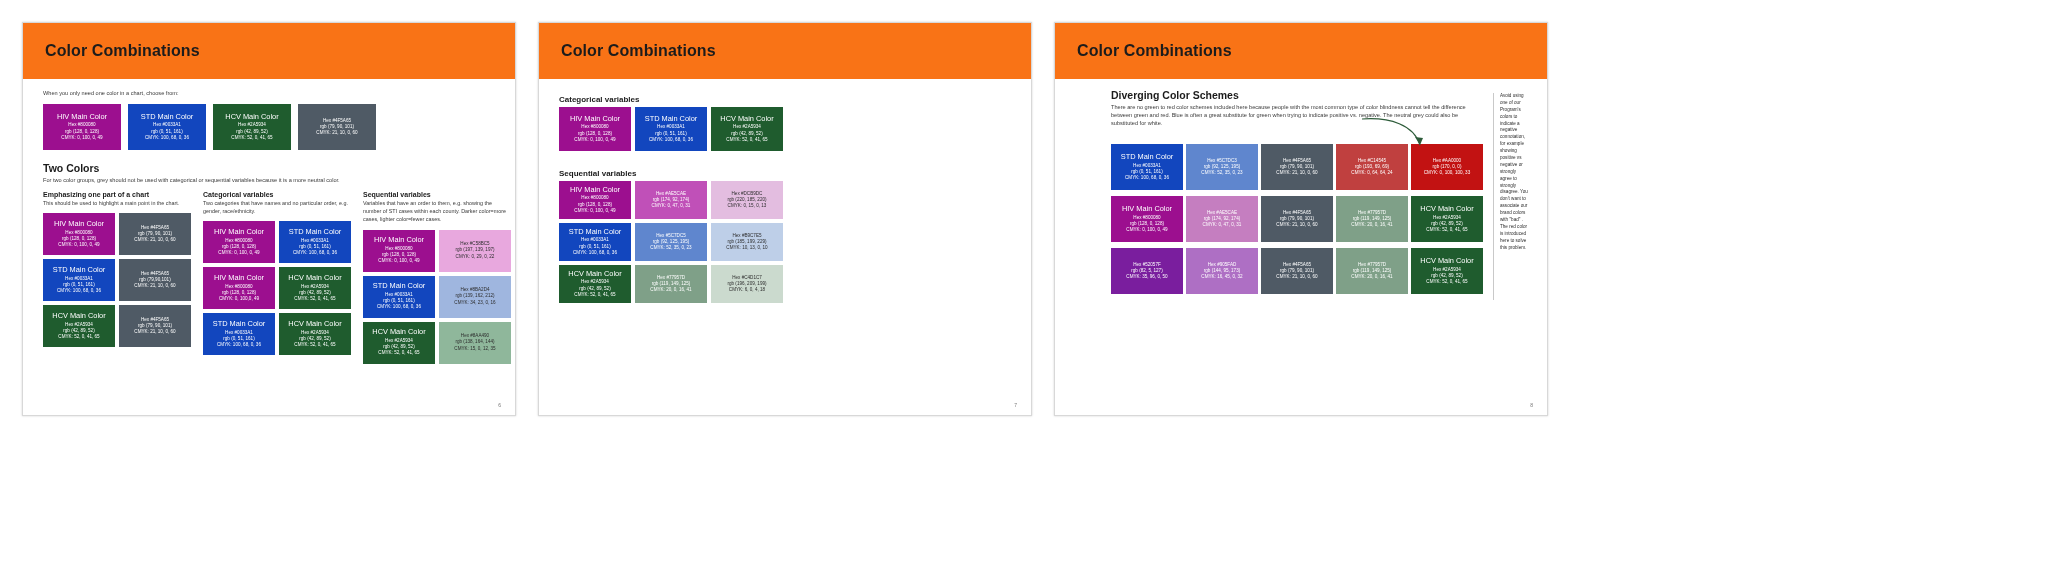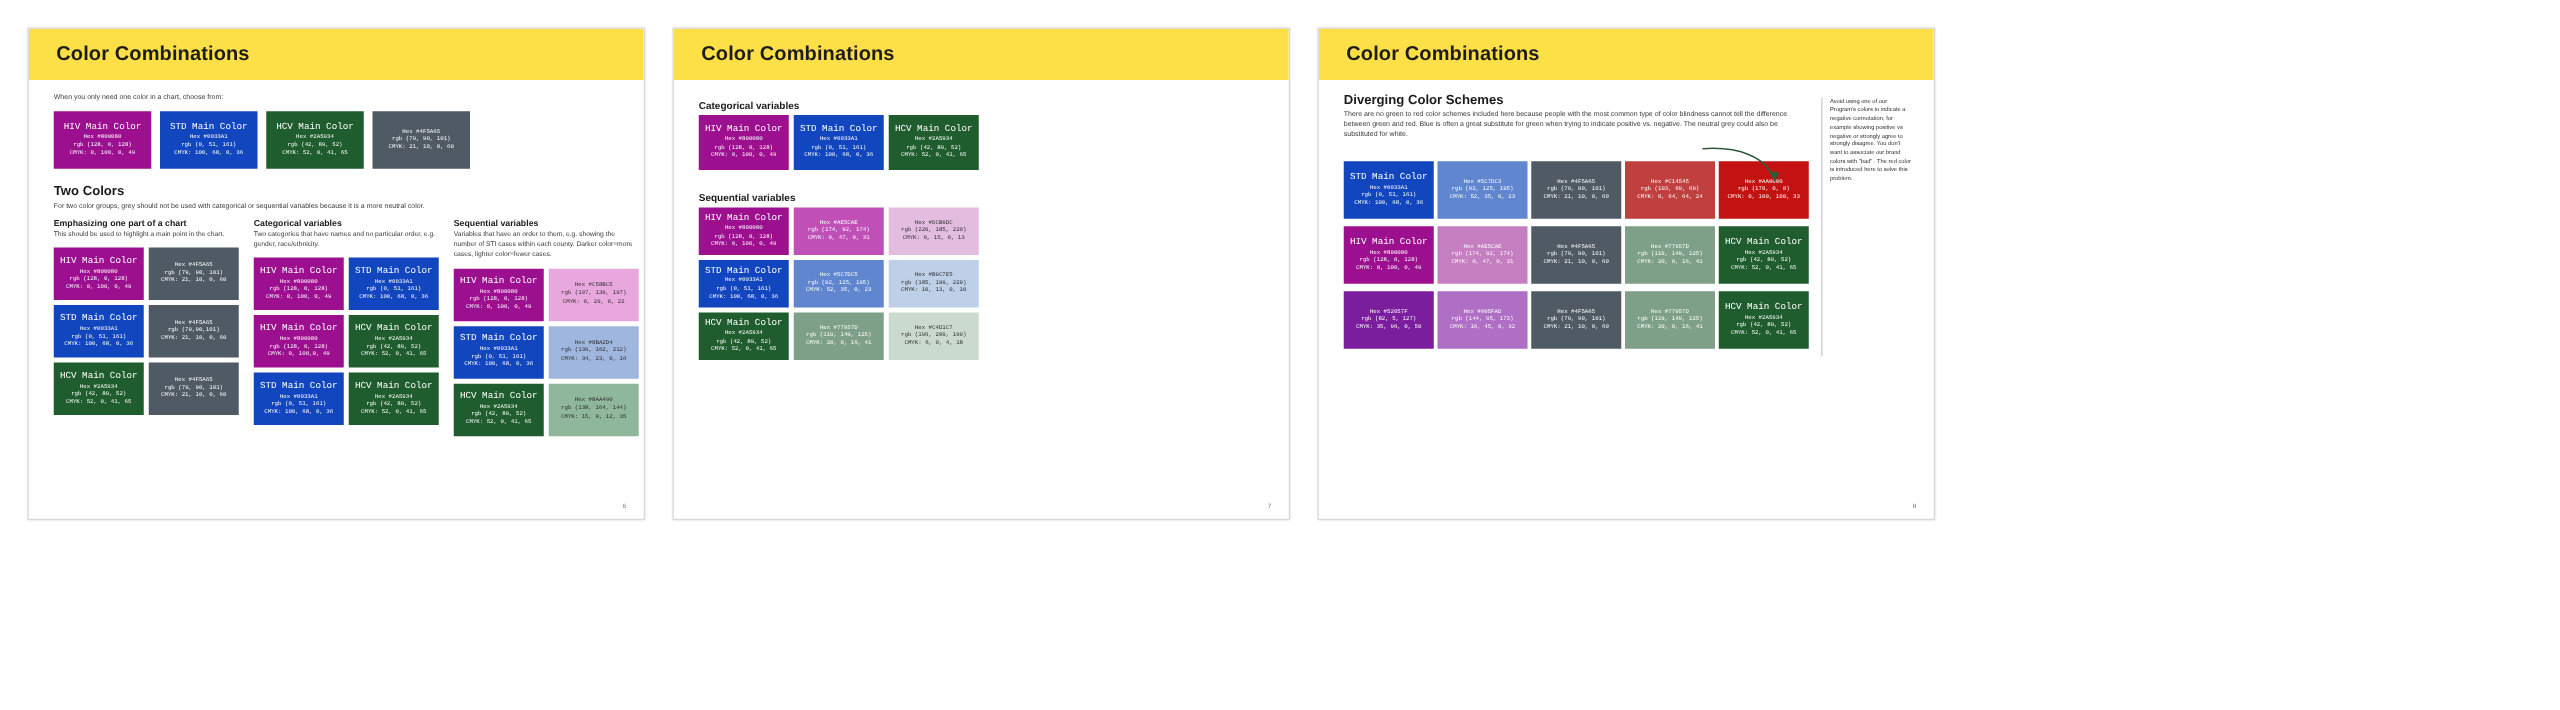--- a/index.html
+++ b/index.html
@@ -15,22 +15,22 @@
     background:#ffffff;
     border:1px solid #d8d8d8;
     box-shadow:0 0 2px rgba(0,0,0,.18);
     overflow:hidden;
   }
   .slide-1{width:492px;height:392px;margin:22px 0 0 22px;}
   .slide-2{width:492px;height:392px;margin:22px 0 0 22px;}
   .slide-3{width:492px;height:392px;margin:22px 0 0 22px;}
 
   .title-band{
-    background:#fde047;
-    height:41px;
+    background:#f97316;
+    height:56px;
     display:flex;align-items:center;
     padding-left:22px;
   }
   .title-band .title{
     font-size:16px;font-weight:bold;color:#1c1c1c;
     letter-spacing:.1px;
   }
   .body{padding:10px 18px 0 20px;}
 
   h2.sec{
@@ -50,21 +50,20 @@
   h4.colhead{
     font-size:7px;font-weight:bold;color:#1b1b1b;margin:0 0 1px 0;
   }
 
   
   .sw{
     box-sizing:border-box;
     display:flex;flex-direction:column;align-items:center;justify-content:center;
     text-align:center;
     padding:3px 2px;
-    font-family:Liberation Mono, monospace;
   }
   .sw .nm{font-size:7.4px;line-height:1.15;margin-bottom:1px;}
   .sw .ln{font-size:4.6px;line-height:1.38;}
 
   
   .one-strip{display:flex;gap:7px;margin-top:3px;}
   .one-strip .sw{width:78px;height:46px;}
 
   
   .cols3{display:flex;gap:12px;}
@@ -73,21 +72,21 @@
   .pair .sw{width:72px;height:42px;}
 
   
   .trip{display:flex;gap:4px;margin-bottom:4px;}
   .trip .sw{width:72px;height:44px;}
   .seqrow{display:flex;gap:4px;margin-bottom:4px;}
   .seqrow .sw{width:72px;height:38px;}
 
   
   .div-wrap{display:flex;gap:10px;}
-  .div-left{width:372px;}
+  .div-left{width:372px;margin-left:36px;}
   .divrow{display:flex;gap:3px;margin-bottom:6px;}
   .divrow .sw{width:72px;height:46px;}
   .callout{
     width:88px;font-size:4.6px;color:#2d2d2d;line-height:1.5;
     border-left:1px solid #c9c9c9;padding-left:6px;margin-top:4px;
   }
   .arrow{position:absolute;left:305px;top:92px;}
 
   .pageno{
     position:absolute;right:14px;bottom:7px;

